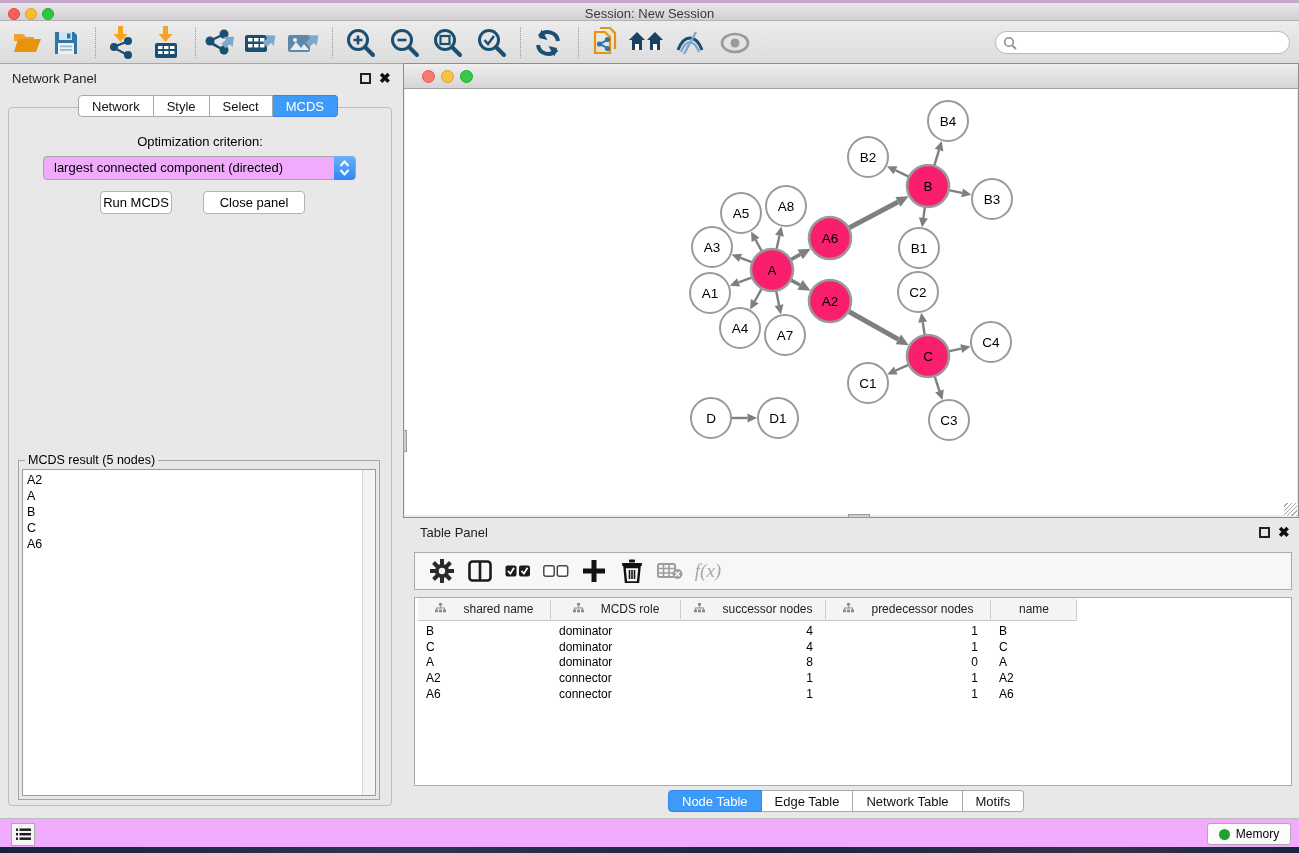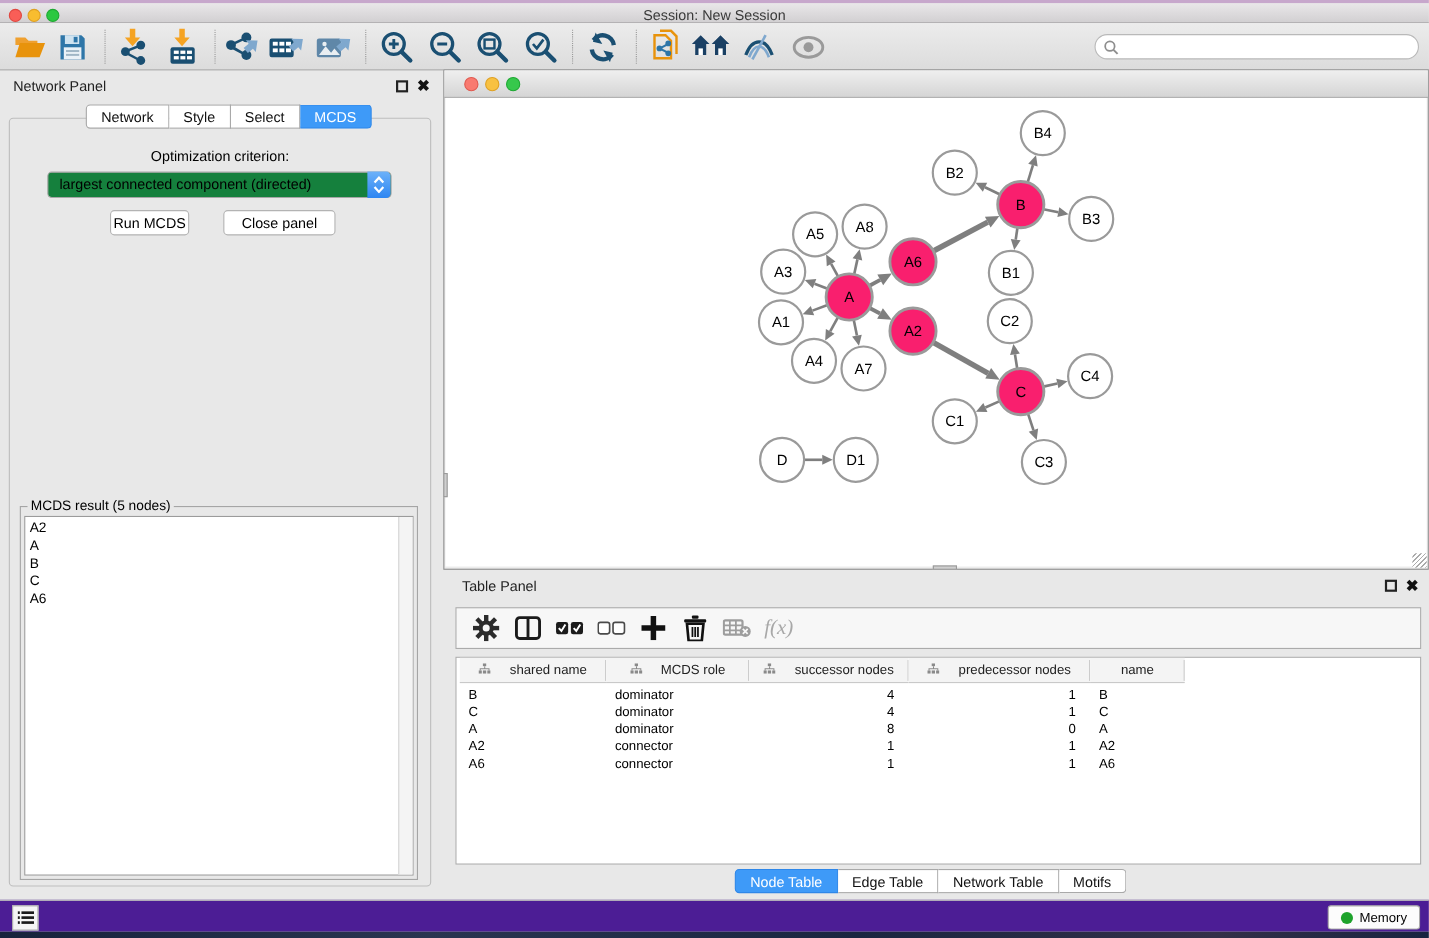--- a/index.html
+++ b/index.html
@@ -35,21 +35,21 @@
   .cp-body { position:absolute; left:8px; top:107px; width:384px; height:699px;
     background:#e8e8e8; border:1px solid #bdbdbd; border-radius:4px; }
   .seg-tabs { position:absolute; display:inline-flex; }
   .seg-tab { height:22px; line-height:21px; padding:0 13px; font-size:13px; color:#111;
     background:#fff; border:1px solid #a9a9a9; border-left:none; }
   .seg-tab:first-child { border-left:1px solid #a9a9a9; border-radius:4px 0 0 4px; }
   .seg-tab:last-child { border-radius:0 4px 4px 0; }
   .seg-tab.sel { background:#3e9af8; border-color:#2f87e8; color:#fff; }
   #cp-tabs { left:78px; top:95px; }
   .opt-label { position:absolute; left:0; top:134px; width:400px; text-align:center; font-size:13px; color:#000; }
-  .mac-select { position:absolute; left:43px; top:156px; width:313px; height:24px; background:#15803d;
+  .mac-select { position:absolute; left:43px; top:156px; width:313px; height:24px; background:#f0abfc;
     border:1px solid #a6a6a6; border-radius:4px; font-size:13px; color:#000; line-height:22px; padding-left:10px; }
   .mac-select .stepper { position:absolute; right:0; top:-1px; width:21px; height:24px; border-radius:0 4px 4px 0;
     background:linear-gradient(#6cb1f9,#2e86f2); }
   .stepper svg { position:absolute; left:4px; top:4px; }
   .mac-btn { position:absolute; height:23px; background:#fff; border:1px solid #b3b3b3; border-radius:4px;
     font-size:13px; color:#000; text-align:center; line-height:21px; }
 
   .fieldset { position:absolute; left:18px; top:460px; width:362px; height:340px; border:1px solid #a5a5a5; }
   .fieldset-legend { position:absolute; left:6px; top:-8px; background:#e8e8e8; padding:0 3px; font-size:12.5px; color:#000; }
   .listbox { position:absolute; left:3px; top:8px; width:354px; height:327px; background:#fff; border:1px solid #9b9b9b; }
@@ -77,21 +77,21 @@
     background:#f7f7f7; border:1px solid #ababab; display:flex; align-items:center; }
   .tp-ic { width:38px; height:34px; display:flex; align-items:center; justify-content:center; }
   .tp-table { position:absolute; left:414px; top:597px; width:878px; height:189px; background:#fff; border:1px solid #ababab; }
   .tbl-header { position:absolute; left:0; top:0; height:23px; background:#f4f4f4; border-bottom:1px solid #c9c9c9;
     display:flex; align-items:center; justify-content:center; font-size:12px; color:#222; gap:17px; }
   .tbl-header .colsep { position:absolute; right:0; top:2px; height:19px; border-right:1px solid #cccccc; }
   .tbl-cell { position:absolute; height:15.7px; line-height:15.7px; font-size:12px; color:#000; white-space:nowrap; }
   #tp-tabs { left:668px; top:790px; }
 
   
-  .statusbar { position:absolute; left:0; top:818px; width:1299px; height:29px; background:#4c1d95; border-top:1px solid #bcbcbc; }
+  .statusbar { position:absolute; left:0; top:818px; width:1299px; height:29px; background:#f0abfc; border-top:1px solid #bcbcbc; }
   .list-btn { position:absolute; left:11px; top:4px; width:24px; height:23px; background:#f5f5f5;
     border:1px solid #a9a9a9; display:flex; align-items:center; justify-content:center; }
   .memory-btn { position:absolute; right:8px; top:4px; width:84px; height:22px; background:#fcfcfc;
     border:1px solid #ababab; border-radius:3px; display:flex; align-items:center; justify-content:center; gap:6px;
     font-size:12px; color:#000; }
   .mem-dot { width:11px; height:11px; border-radius:50%; background:#1fa32c; }
   .bottom-strip { position:absolute; left:0; top:847px; width:1299px; height:6px;
     background:linear-gradient(90deg,#17233c,#2a3550 30%,#1a2640 60%,#343048 85%,#182440); }
 </style>
 </head>

